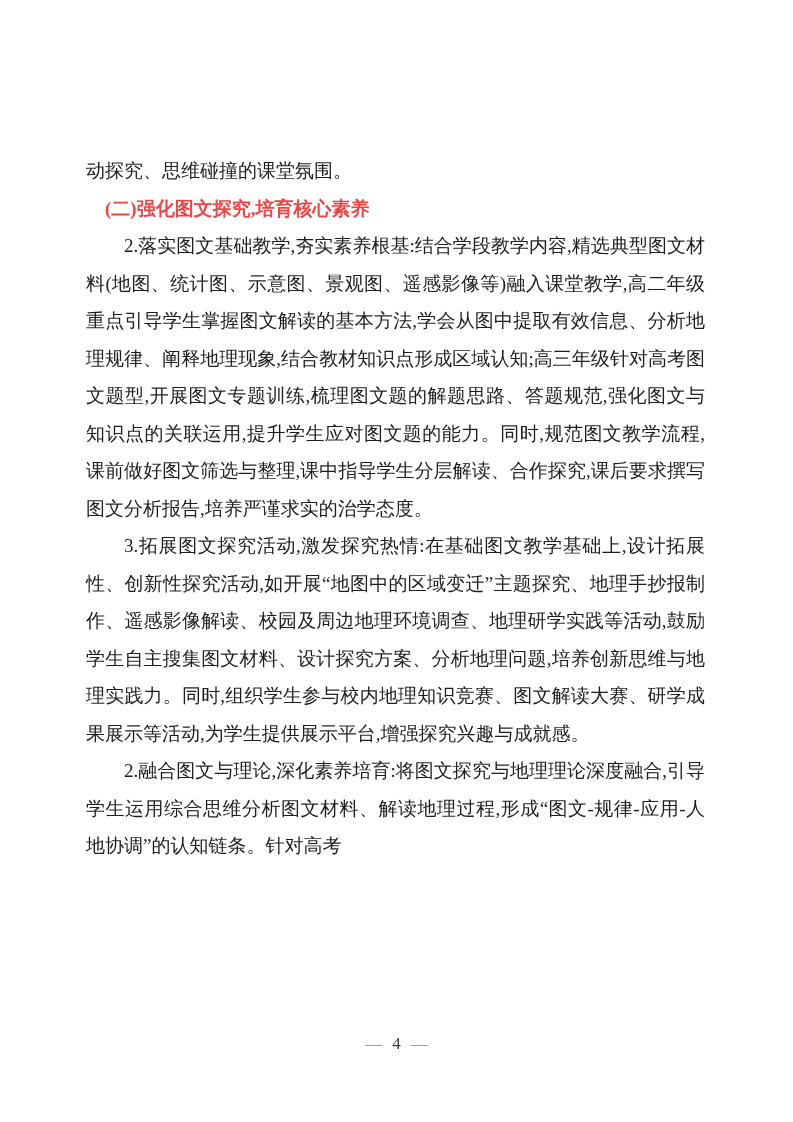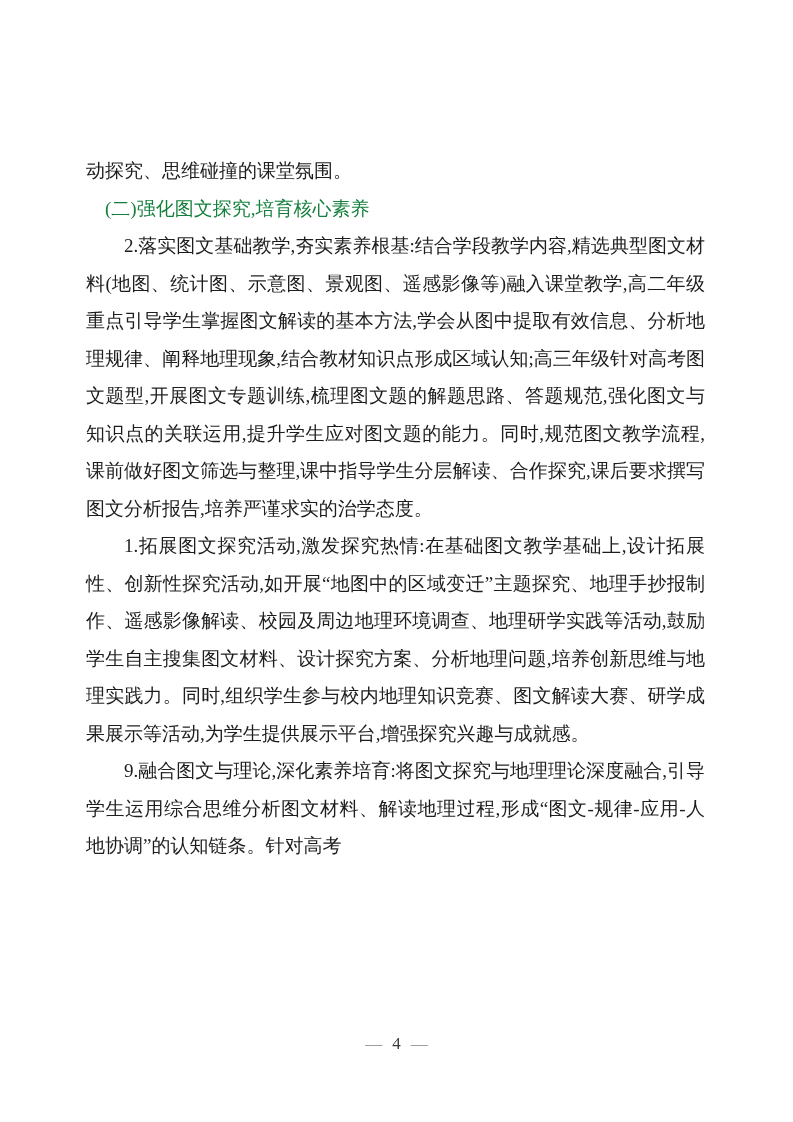--- a/index.html
+++ b/index.html
@@ -28,22 +28,22 @@
   }
   .content p {
     margin: 0;
     padding: 0;
   }
   p.para-continuation {
     text-indent: 0;
   }
   p.para-heading {
     text-indent: 1em;
-    font-weight: normal;
-    color: #15803d;
+    font-weight: bold;
+    color: #ef4444;
   }
   p.para-body {
     text-indent: 2em;
   }
   .footer {
     position: absolute;
     left: 0;
     top: 1032px;
     width: 100%;
     text-align: center;
@@ -60,20 +60,20 @@
   }
 </style>
 </head>
 <body>
 
 <div class="page">
   <div class="content">
     <p class="para-continuation">动探究、思维碰撞的课堂氛围。</p>
     <p class="para-heading">(二)强化图文探究,培育核心素养</p>
     <p class="para-body">2.落实图文基础教学,夯实素养根基:结合学段教学内容,精选典型图文材料(地图、统计图、示意图、景观图、遥感影像等)融入课堂教学,高二年级重点引导学生掌握图文解读的基本方法,学会从图中提取有效信息、分析地理规律、阐释地理现象,结合教材知识点形成区域认知;高三年级针对高考图文题型,开展图文专题训练,梳理图文题的解题思路、答题规范,强化图文与知识点的关联运用,提升学生应对图文题的能力。同时,规范图文教学流程,课前做好图文筛选与整理,课中指导学生分层解读、合作探究,课后要求撰写图文分析报告,培养严谨求实的治学态度。</p>
-    <p class="para-body">1.拓展图文探究活动,激发探究热情:在基础图文教学基础上,设计拓展性、创新性探究活动,如开展“地图中的区域变迁”主题探究、地理手抄报制作、遥感影像解读、校园及周边地理环境调查、地理研学实践等活动,鼓励学生自主搜集图文材料、设计探究方案、分析地理问题,培养创新思维与地理实践力。同时,组织学生参与校内地理知识竞赛、图文解读大赛、研学成果展示等活动,为学生提供展示平台,增强探究兴趣与成就感。</p>
-    <p class="para-body">9.融合图文与理论,深化素养培育:将图文探究与地理理论深度融合,引导学生运用综合思维分析图文材料、解读地理过程,形成“图文-规律-应用-人地协调”的认知链条。针对高考</p>
+    <p class="para-body">3.拓展图文探究活动,激发探究热情:在基础图文教学基础上,设计拓展性、创新性探究活动,如开展“地图中的区域变迁”主题探究、地理手抄报制作、遥感影像解读、校园及周边地理环境调查、地理研学实践等活动,鼓励学生自主搜集图文材料、设计探究方案、分析地理问题,培养创新思维与地理实践力。同时,组织学生参与校内地理知识竞赛、图文解读大赛、研学成果展示等活动,为学生提供展示平台,增强探究兴趣与成就感。</p>
+    <p class="para-body">2.融合图文与理论,深化素养培育:将图文探究与地理理论深度融合,引导学生运用综合思维分析图文材料、解读地理过程,形成“图文-规律-应用-人地协调”的认知链条。针对高考</p>
   </div>
 
   <div class="footer">
     <span class="dash">—</span><span class="pagenum">4</span><span class="dash">—</span>
   </div>
 </div>
 
 </body></html>

